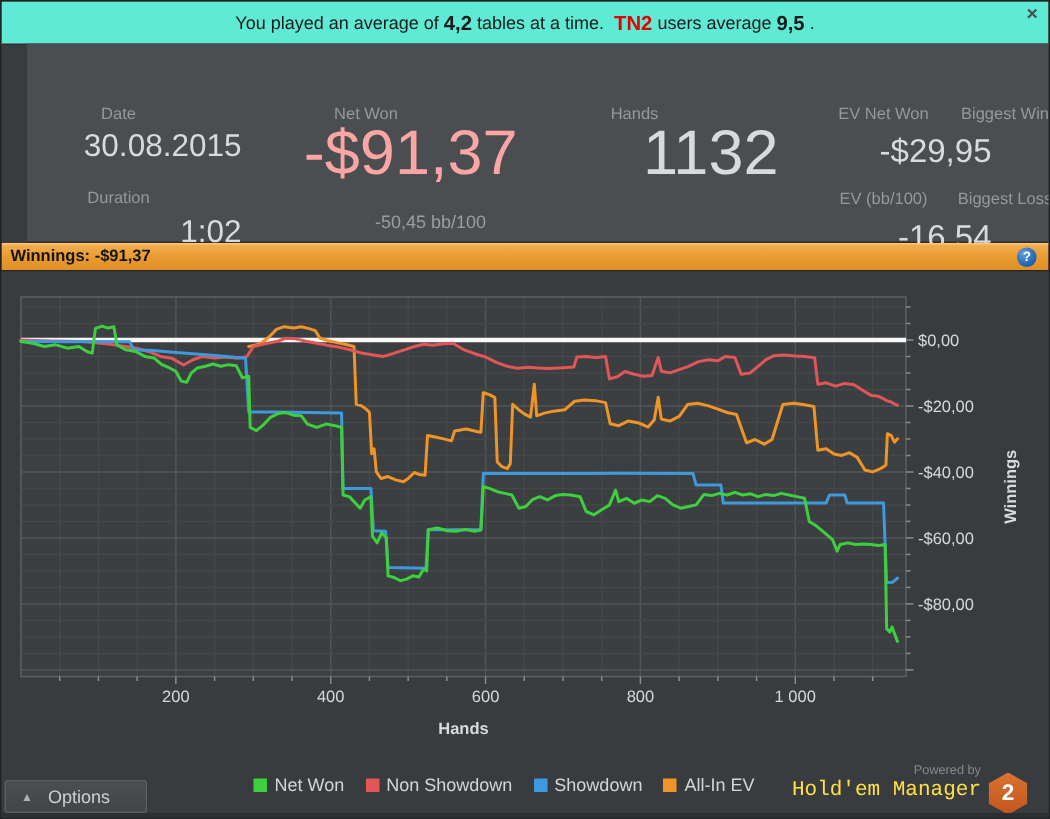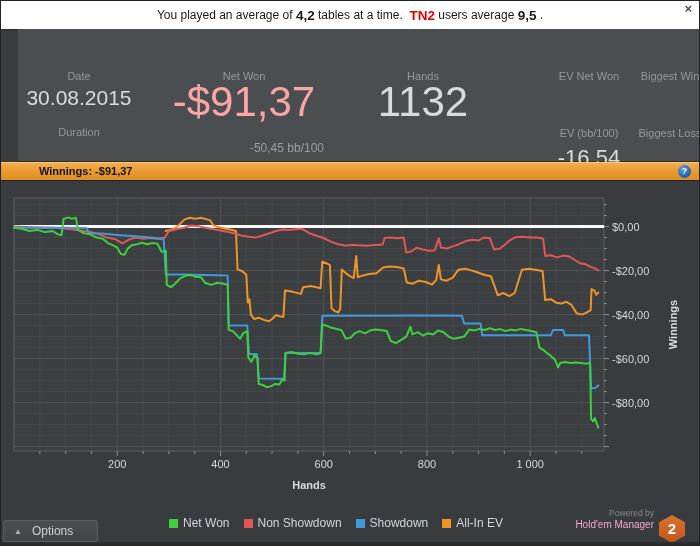--- a/index.html
+++ b/index.html
@@ -1,45 +1,45 @@
 <!DOCTYPE html>
 <html><head>
 <meta charset="utf-8">
 <style>
   html,body{margin:0;padding:0;background:#222;}
   #app{position:relative;width:700px;height:546px;overflow:hidden;
        font-family:"Liberation Sans",sans-serif;
        border:1px solid #202224;box-sizing:border-box;background:#393c3e;}
 
   
-  .banner{position:absolute;left:0;top:0;width:100%;height:28px;background:#ffffff;
+  .banner{position:absolute;left:0;top:0;width:100%;height:28px;background:#5eead4;
           border-bottom:1px solid #2c2e30;color:#1a1a1a;font-size:12px;
           display:flex;align-items:center;justify-content:center;white-space:pre;}
   .banner b{font-size:13.5px;}
   .banner .brand-red{color:#e20000;font-weight:bold;font-size:13.5px;}
   .banner-close{position:absolute;right:7px;top:1px;color:#4d4d4d;font-size:13px;
                 font-weight:bold;cursor:default;line-height:14px;}
 
   
   .stats{position:absolute;left:17px;top:28px;width:100%;height:133px;background:#4b4e50;
          border-bottom:1px solid #2c2e30;box-sizing:border-box;text-decoration:underline;}
   .stat-label{position:absolute;color:#96999c;font-size:11px;text-align:center;}
-  .stat-value{position:absolute;color:#d9dadb;text-align:center;}
+  .stat-value{position:absolute;color:#d9dadb;text-align:right;margin-left:21px;}
   .v20{font-size:21px;}
   .v42{font-size:42px;line-height:42px;}
   .v22{font-size:22px;}
   .networth-red{color:#fca5a5;}
   .sub-bb{position:absolute;color:#9b9ea1;font-size:12px;text-align:right;}
 
   
   .winbar{position:absolute;left:0;top:161px;width:100%;height:19px;
           background:linear-gradient(#f4b054,#e89a2f 55%,#e08f25);
           border-bottom:1px solid #232526;box-sizing:border-box;
           box-shadow:inset 0 1px 0 #f9c876;display:flex;align-items:center;}
-  .winbar-label{color:#141414;font-size:11px;font-weight:bold;padding-left:6px;margin-left:32px;}
+  .winbar-label{color:#141414;font-size:11px;font-weight:bold;padding-left:6px;}
   .help-badge{position:absolute;right:8px;top:3px;width:13px;height:13px;border-radius:50%;
               background:radial-gradient(circle at 35% 30%,#5f9fdd,#1c5fae 70%);
               color:#fff;font-size:9px;font-weight:bold;text-align:center;line-height:13px;}
 
   
   .chart-panel{position:absolute;left:0;top:180px;width:700px;height:366px;background:#393c3e;}
   svg text{font-family:"Liberation Sans",sans-serif;}
 
   
   .options-btn{position:absolute;left:2px;top:519px;width:95px;height:22px;
@@ -47,50 +47,52 @@
                border-radius:2px;box-sizing:border-box;display:flex;align-items:center;
                color:#cfd0d2;font-size:12px;cursor:default;}
   .options-btn .chev{font-size:8px;color:#b0b2b4;margin:0 10px 0 10px;}
   .chart-legend{position:absolute;left:0;top:515px;width:100%;padding-right:28px;
                 box-sizing:border-box;display:flex;justify-content:center;gap:14px;
                 align-items:center;height:14px;}
   .legend-item{display:flex;align-items:center;gap:5px;color:#d4d5d6;font-size:12px;}
   .swatch{width:9px;height:9px;display:inline-block;}
   .brandblock{position:absolute;right:45px;top:508px;text-align:right;line-height:1;}
   .powered{color:#87898b;font-size:8.5px;display:block;margin-bottom:2px;}
-  .hm-name{color:#f9a8d4;font-size:10px;display:block;}
+  .hm-name{color:#fde047;font-size:14px;display:block;font-family:Liberation Mono, monospace;}
   .hm-badge{position:absolute;right:14px;top:514px;width:26px;height:28px;
             clip-path:polygon(50% 0,100% 26%,100% 74%,50% 100%,0 74%,0 26%);
             background:linear-gradient(#d97430,#c2541d);color:#fff;font-weight:bold;
             font-size:15px;text-align:center;line-height:28px;}
   .bottom-strip{position:absolute;left:0;top:541px;width:100%;height:5px;background:#2c2f31;}
 </style>
 </head>
 <body>
 
 <div id="app">
 
   <div class="banner">
     <span>You played an average of </span><b>4,2</b><span> tables at a time.  </span><span class="brand-red">TN2</span><span> users average </span><b>9,5</b><span> .</span>
     <span class="banner-close">×</span>
   </div>
 
   <div class="stats">
     <div class="stat-label" style="left:0;width:122px;top:41px">Date</div>
     <div class="stat-value v20" style="left:0;width:122px;top:57px">30.08.2015</div>
     <div class="stat-label" style="left:0;width:122px;top:97px">Duration</div>
+    <div class="stat-value v20" style="left:0;width:122px;top:114px">1:02</div>
 
     <div class="stat-label" style="left:146px;width:160px;top:41px">Net Won</div>
     <div class="stat-value v42 networth-red" style="left:146px;width:160px;top:52px">-$91,37</div>
     <div class="sub-bb" style="left:146px;width:160px;top:112px">-50,45 bb/100</div>
 
     <div class="stat-label" style="left:330px;width:150px;top:41px">Hands</div>
     <div class="stat-value v42" style="left:330px;width:150px;top:52px">1132</div>
 
     <div class="stat-label" style="left:520px;width:102px;top:41px">EV Net Won</div>
+    <div class="stat-value v22" style="left:520px;width:102px;top:59px">-$29,95</div>
     <div class="stat-label" style="left:520px;width:102px;top:98px">EV (bb/100)</div>
     <div class="stat-value v22" style="left:520px;width:102px;top:116px">-16,54</div>
 
     <div class="stat-label" style="left:606px;width:92px;top:41px">Biggest Win</div>
     <div class="stat-label" style="left:606px;width:92px;top:98px">Biggest Loss</div>
   </div>
 
   <div class="winbar">
     <span class="winbar-label">Winnings: -$91,37</span>
     <span class="help-badge">?</span>

